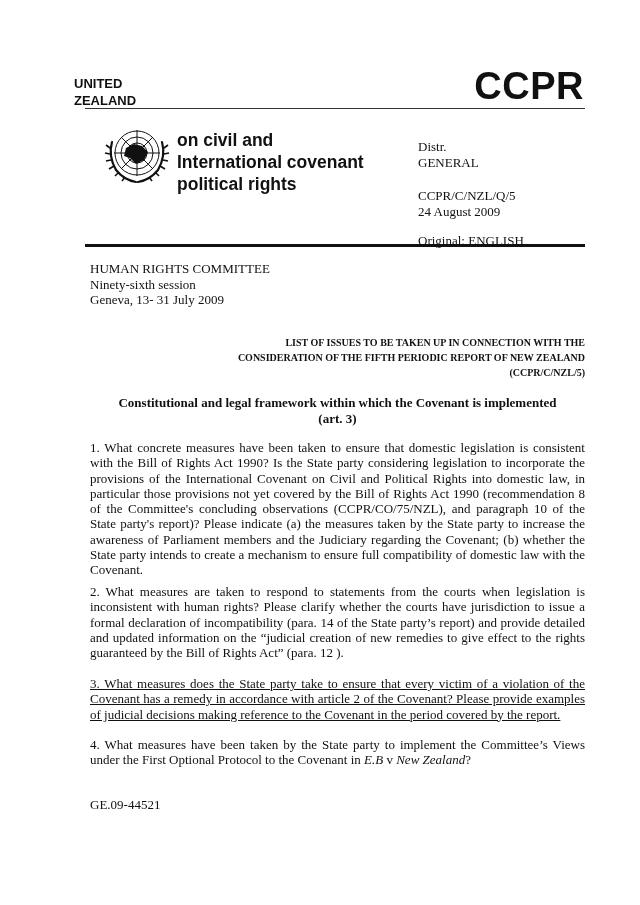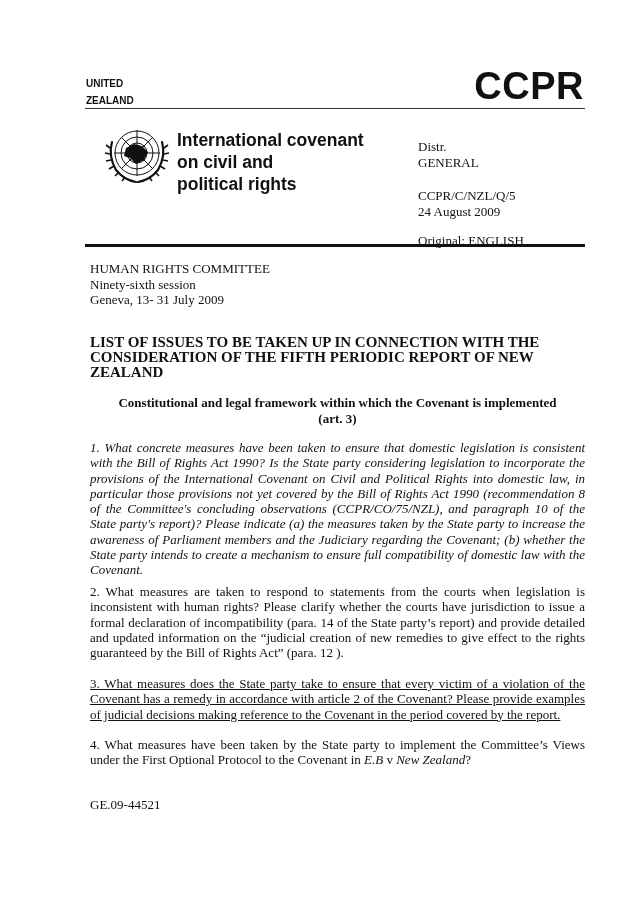--- a/index.html
+++ b/index.html
@@ -1,33 +1,33 @@
 <!DOCTYPE html>
 <html><head>
 <meta charset="utf-8">
 <style>
   html, body { margin:0; padding:0; background:#ffffff; }
   body { width:640px; height:905px; position:relative; overflow:hidden; color:#111; }
   .sans { font-family: "Liberation Sans", sans-serif; }
   .serif { font-family: "Liberation Serif", serif; }
-  .org { position:absolute; left:86px; top:75px; font-weight:bold; font-size:10px; line-height:17px; }
+  .org { position:absolute; left:74px; top:75px; font-weight:bold; font-size:13px; line-height:17px; }
   .symbol { position:absolute; right:56px; top:66px; font-weight:bold; font-size:38px; line-height:40px; letter-spacing:0.5px; }
   .rule-thin { position:absolute; left:85px; width:500px; top:108px; height:1px; background:#333; }
   .rule-thick { position:absolute; left:85px; width:500px; top:244px; height:3px; background:#111; }
   .emblem { position:absolute; left:104px; top:122px; width:66px; height:66px; }
   .covenant { position:absolute; left:177px; top:129px; font-weight:bold; font-size:17.5px; line-height:22px; }
   .distr { position:absolute; left:418px; top:139px; font-size:13px; line-height:16px; }
   .distr div { white-space:nowrap; }
   .gap { height:17px; }
   .gap2 { height:13px; }
   .committee { position:absolute; left:90px; top:261px; font-size:13px; line-height:15.5px;font-family:Liberation Serif, serif; }
-  .heading { position:absolute; left:90px; width:495px; top:335px; text-align:left; font-weight:bold; font-size:15px; line-height:15px; }
+  .heading { position:absolute; left:90px; width:495px; top:335px; text-align:right; font-weight:bold; font-size:10px; line-height:15px; }
   .subheading { position:absolute; left:90px; width:495px; top:395px; text-align:center; font-weight:bold; font-size:13px; line-height:15.5px; }
   .para { position:absolute; left:90px; width:495px; font-size:13px; line-height:15.3px; text-align:justify; }
-  .p1 { top:440px;font-style:italic; }
+  .p1 { top:440px; }
   .p2 { top:584px; }
   .p3 { top:676px;text-decoration:underline; }
   .p4 { top:737px; }
   .docnum { position:absolute; left:90px; top:797px; font-size:13px; }
   i { font-style:italic; }
 </style>
 </head>
 <body>
 
 <div class="org sans">
@@ -65,22 +65,22 @@
     <line x1="60" y1="26" x2="64" y2="23"></line>
       <line x1="60" y1="32" x2="65" y2="31"></line>
     <line x1="59" y1="38" x2="64" y2="39"></line>
       <line x1="56" y1="44" x2="61" y2="47"></line>
     <line x1="51" y1="50" x2="55" y2="54"></line>
       <line x1="45" y1="55" x2="48" y2="59"></line>
   </g>
 </svg>
 
 <div class="covenant sans">
+  <div>on civil and</div>
   <div>International covenant</div>
-  <div>on civil and</div>
   <div>political rights</div>
 </div>
 
 <div class="distr serif">
   <div>Distr.</div>
   <div>GENERAL</div>
   <div class="gap"></div>
   <div>CCPR/C/NZL/Q/5</div>
   <div>24 August 2009</div>
   <div class="gap2"></div>
@@ -91,20 +91,21 @@
 
 <div class="committee serif">
   <div>HUMAN RIGHTS COMMITTEE</div>
   <div>Ninety-sixth session</div>
   <div>Geneva, 13- 31 July 2009</div>
 </div>
 
 <div class="heading serif">
   <div>LIST OF ISSUES TO BE TAKEN UP IN CONNECTION WITH THE</div>
   <div>CONSIDERATION OF THE FIFTH PERIODIC REPORT OF NEW ZEALAND</div>
+  <div>(CCPR/C/NZL/5)</div>
 </div>
 
 <div class="subheading serif">
   <div>Constitutional and legal framework within which the Covenant is implemented</div>
   <div>(art. 3)</div>
 </div>
 
 <div class="para p1 serif">1.  What concrete measures have been taken to ensure that domestic legislation is consistent with the Bill of Rights Act 1990? Is the State party considering legislation to incorporate the provisions of the International Covenant on Civil and Political Rights into domestic law, in particular those provisions not yet covered by the Bill of Rights Act 1990 (recommendation 8 of the Committee's concluding observations (CCPR/CO/75/NZL), and paragraph 10 of the State party's report)? Please indicate (a) the measures taken by the State party to increase the awareness of Parliament members and the Judiciary regarding the Covenant; (b) whether the State party intends to create a mechanism to ensure full compatibility of domestic law with the Covenant.</div>
 <div class="para p2 serif">2.  What measures are taken to respond to statements from the courts when legislation is inconsistent with human rights? Please clarify whether the courts have jurisdiction to issue a formal declaration of incompatibility (para. 14 of the State party’s report) and provide detailed and updated information on the “judicial creation of new remedies to give effect to the rights guaranteed by the Bill of Rights Act” (para. 12 ).</div>
 <div class="para p3 serif">3.  What measures does the State party take to ensure that every victim of a violation of the Covenant has a remedy in accordance with article 2 of the Covenant? Please provide examples of judicial decisions making reference to the Covenant in the period covered by the report.</div>

